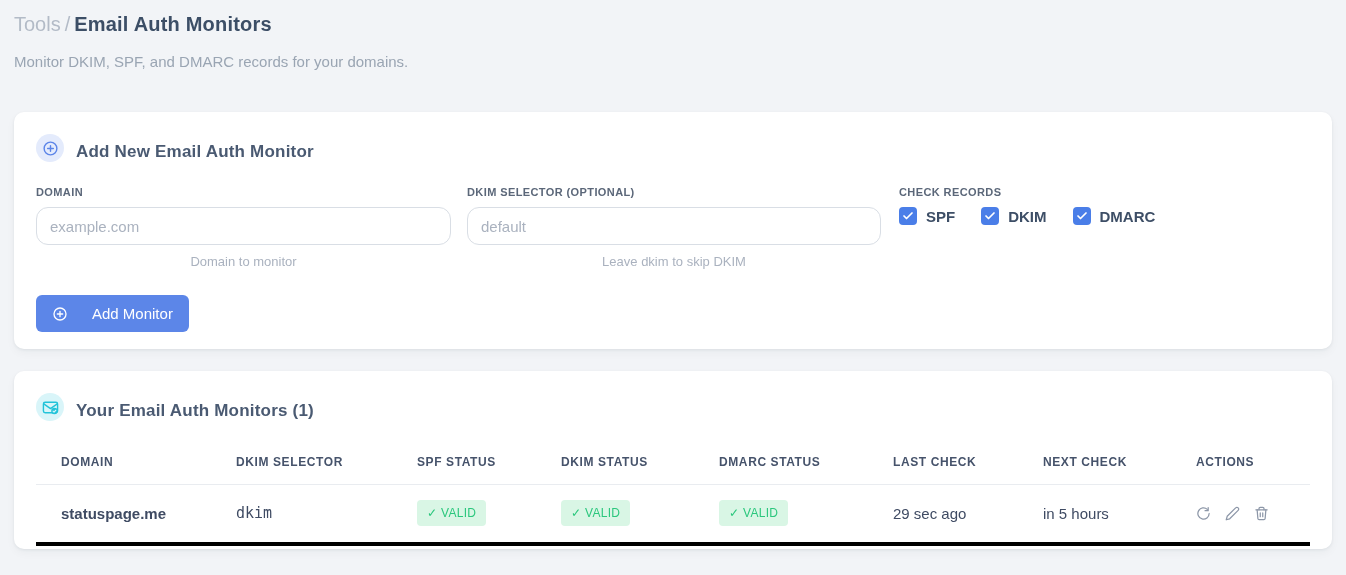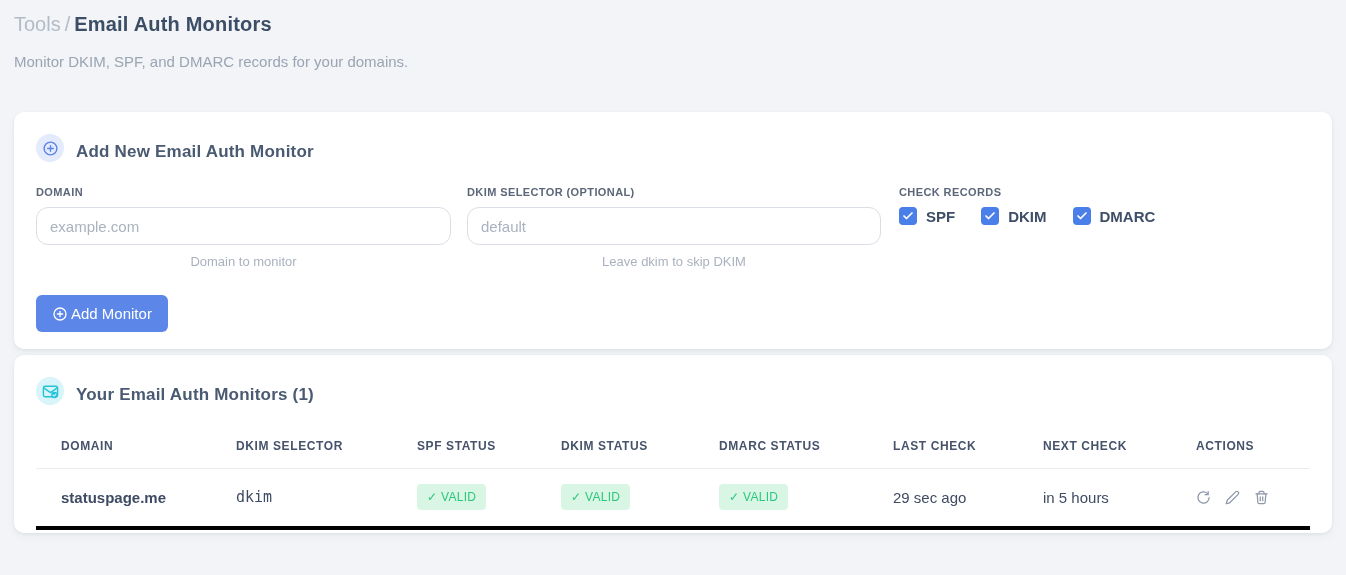--- a/index.html
+++ b/index.html
@@ -19,21 +19,21 @@
   .subtitle { margin-top: 17px; font-size: 15px; color: #9aa5b3; }
 
   
   .card {
     background: #ffffff;
     border-radius: 10px;
     box-shadow: 0 1px 3px rgba(30,40,60,.07), 0 4px 10px rgba(30,40,60,.04);
     padding: 22px;
   }
   .card-add { margin-top: 42px; height: 237px; }
-  .card-list { margin-top: 6px; height: 178px; padding-bottom: 0; }
+  .card-list { margin-top: 22px; height: 178px; padding-bottom: 0; }
 
   .card-header { display: flex; align-items: flex-end; gap: 12px; }
   .icon-circle {
     width: 28px; height: 28px; border-radius: 50%;
     display: flex; align-items: center; justify-content: center;
     flex: 0 0 28px;
   }
   .icon-circle.blue { background: #e4ebfc; color: #5b84e8; }
   .icon-circle.cyan { background: #d9f5f9; color: #22c3d9; }
   .card-title { font-size: 17px; font-weight: 700; color: #4a5a72; letter-spacing: .2px; }
@@ -65,21 +65,21 @@
   .checkbox-item { display: flex; align-items: flex-end; gap: 9px; cursor: pointer; font-weight: bold; }
   .checkbox-box {
     width: 18px; height: 18px; border-radius: 4px;
     background: #4a7ee8;
     display: flex; align-items: center; justify-content: center;
   }
   .checkbox-label { font-size: 15px; color: #3d4e66; }
 
   .btn-primary {
     margin-top: 26px;
-    display: inline-flex; align-items: center; gap: 3px;
+    display: inline-flex; align-items: center; gap: 24px;
     background: #5c86e8; color: #ffffff;
     border: none; border-radius: 6px;
     height: 37px; padding: 0 16px;
     font-size: 15px; font-family: "Liberation Sans", sans-serif;
     cursor: pointer;
   }
 
   
   .monitors-table { width: 100%; border-collapse: collapse; margin-top: 20px; table-layout: fixed; }
   .monitors-table th {

